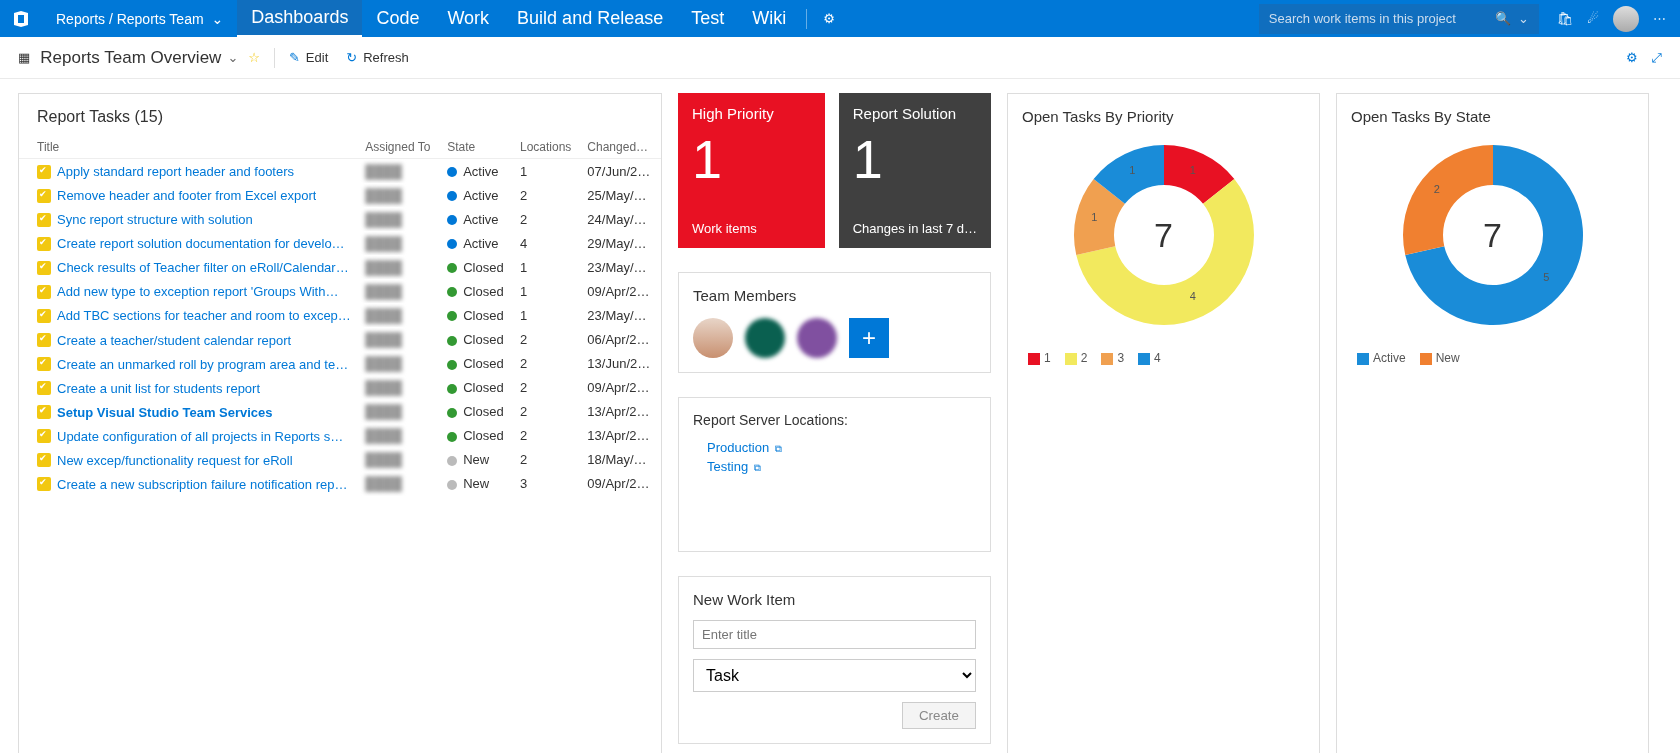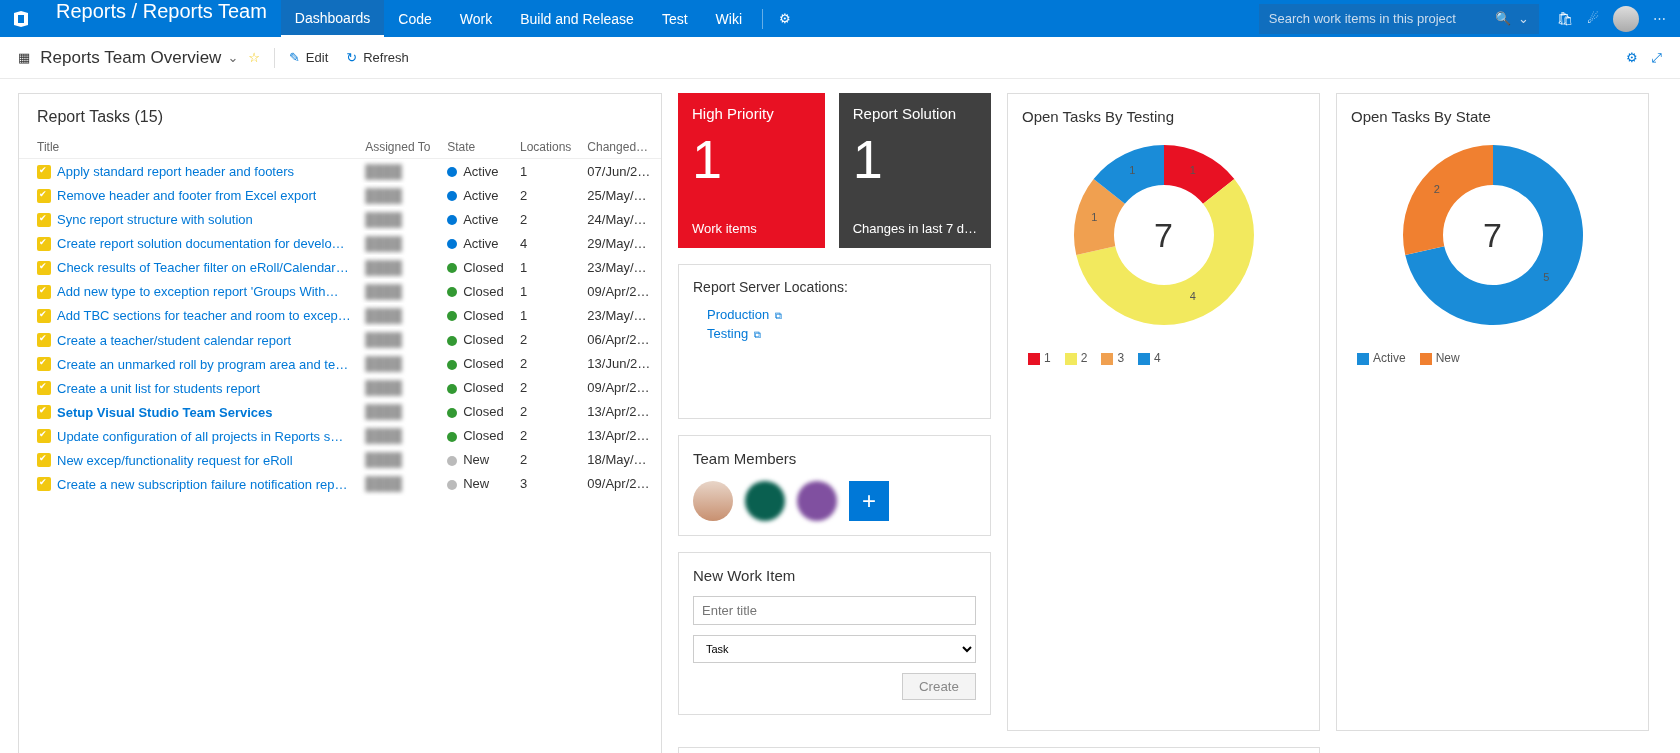--- a/index.html
+++ b/index.html
@@ -1,21 +1,21 @@
 <!DOCTYPE html>
 <html><head>
 <meta charset="utf-8">
 <style>
 * { margin: 0; padding: 0; box-sizing: border-box; font-family: 'Segoe UI', Arial, sans-serif; }
 body { background: #fff; width: 1680px; height: 753px; overflow: hidden; font-size: 13px; color: #333;}
 .topbar { background: #0078d7; height: 37px; display: flex; align-items: center; color: #fff; }
 .topbar .logo { width: 42px; display:flex; align-items:center; justify-content:center; height:100%; }
-.topbar .proj { padding: 0 14px; height:100%; display:flex; align-items:center; gap:8px; font-size:20px;flex-direction:column; }
+.topbar .proj { padding: 0 14px; height:100%; display:flex; align-items:center; gap:8px; font-size:14px; }
 .topbar .nav { display:flex; height:100%; }
-.topbar .nav .nav-item { padding: 0 14px; display:flex; align-items:center; height:100%; cursor:pointer; font-size:14px; }
+.topbar .nav .nav-item { padding: 0 14px; display:flex; align-items:center; height:100%; cursor:pointer; font-size:18px; }
 .topbar .nav .nav-item.active { background:#106ebe; border-bottom:2px solid #fff; }
 .topbar .divider { width:1px; height:20px; background: rgba(255,255,255,0.4); margin:0 6px; }
 .topbar .gearwrap { padding:0 10px; }
 .topbar .right { margin-left:auto; display:flex; align-items:center; height:100%;padding-left:12px; }
 .searchbox { background:#106ebe; height:30px; display:flex; align-items:center; padding:0 10px; color:#cde; width:280px; margin-right:4px; }
 .searchbox input { background:transparent; border:none; outline:none; color:#fff; width:100%; font-size:13px; }
 .searchbox input::placeholder { color:#cde; }
 .topicons { display:flex; align-items:center; gap:14px; padding:0 14px; }
 .avatar-top { width:26px; height:26px; border-radius:50%; background:#ccc; background:linear-gradient(#ddd,#aaa); }
 .toolbar { height:42px; display:flex; align-items:center; padding:0 18px; border-bottom:1px solid #eaeaea; }
@@ -56,34 +56,34 @@
 .m2 { background:#0a6050; filter:blur(2px);}
 .m3 { background:#8050a0; filter:blur(2px);}
 .add-member { width:40px; height:40px; background:#0078d7; color:#fff; display:flex; align-items:center; justify-content:center; font-size:24px; cursor:pointer;}
 .locations-card { padding:14px; height:155px;}
 .locations-card .ct { font-size:14px; margin-bottom:10px; color:#333;}
 .locations-card a { color:#0078d7; text-decoration:none; display:block; padding:2px 14px; font-size:13px;}
 .ext-icon { font-size:10px; margin-left:2px;}
 .newitem-card { padding:14px; }
 .newitem-card .ct { font-size:15px; margin-bottom:12px; }
 .newitem-card input { width:100%; border:1px solid #ccc; padding:6px 8px; margin-bottom:10px; font-size:13px;}
-.newitem-card select { width:100%; border:1px solid #ccc; padding:6px 8px; margin-bottom:10px; font-size:11px; background:#fff;}
+.newitem-card select { width:100%; border:1px solid #ccc; padding:6px 8px; margin-bottom:10px; font-size:16px; background:#fff;}
 .newitem-card .create-row { text-align:right; }
 .newitem-card button { padding:5px 16px; border:1px solid #ccc; background:#f4f4f4; color:#888; cursor:pointer; }
 .chart-card { padding:14px; grid-row: span 2;}
 .chart-card .ct { font-size:15px; margin-bottom:4px;}
 .donut-wrap { display:flex; justify-content:center; margin:10px 0 16px 0;}
 .donut { width:200px; height:200px; position:relative;}
 .donut svg { transform: rotate(-90deg);}
 .donut .center-num { position:absolute; top:50%; left:50%; transform:translate(-50%,-50%); font-size:34px; color:#333;}
 .donut .seglabel { position:absolute; font-size:11px; color:#555;}
 .legend { display:flex; gap:14px; font-size:12px; color:#555; padding-left:6px;}
 .legend .sw { width:12px; height:12px; display:inline-block; margin-right:4px; vertical-align:middle;}
 .matrix-card { padding:14px; grid-column: span 2; }
-.col1-stretch { display:flex; flex-direction:column; gap:16px; }
+.col1-stretch { display:flex; flex-direction:column; gap:24px; }
 svg { overflow:visible;}
 </style>
 </head>
 <body>
 
 <div class="topbar">
   <div class="logo">
     <svg width="18" height="18" viewBox="0 0 18 18">
         <path d="M2 3 L9 1 L16 3 L16 15 L9 17 L2 15 Z M6 5 L6 13 L12 13 L12 5 Z" fill="#fff"></path>
       </svg>
@@ -261,46 +261,46 @@
           <div class="t-title">High Priority</div>
           <div class="t-count">1</div>
           <div class="t-sub">Work items</div>
         </div>
         <div class="count-tile purple">
           <div class="t-title">Report Solution</div>
           <div class="t-count">1</div>
           <div class="t-sub">Changes in last 7 d…</div>
         </div>
       </div>
-    <div class="card locations-card">
-      <div class="ct">Report Server Locations:</div>
-      <div id="loc-links">
-          <a href="#">Production <span class="ext-icon">⧉</span></a>
-          <a href="#">Testing <span class="ext-icon">⧉</span></a>
-        </div>
-    </div>
     <div class="card team-card">
       <div class="ct">Team Members</div>
       <div class="members">
         <div class="member m1"></div>
         <div class="member m2"></div>
         <div class="member m3"></div>
         <div class="add-member">+</div>
       </div>
     </div>
+    <div class="card locations-card">
+      <div class="ct">Report Server Locations:</div>
+      <div id="loc-links">
+          <a href="#">Production <span class="ext-icon">⧉</span></a>
+          <a href="#">Testing <span class="ext-icon">⧉</span></a>
+        </div>
+    </div>
     <div class="card newitem-card">
       <div class="ct">New Work Item</div>
       <input type="text" placeholder="Enter title" style="">
       <select><option>Task</option></select>
       <div class="create-row"><button>Create</button></div>
     </div>
   </div>
 
   <div class="card chart-card" id="chart0">
-      <div class="ct">Open Tasks By Testing</div>
+      <div class="ct">Open Tasks By Priority</div>
       <div class="donut-wrap">
         <div class="donut"><svg width="200" height="200" viewBox="0 0 200 200">
             <path d="M 190 100 A 90 90 0 0 1 156.11408216728603 170.36483342212267 L 131.17449009293668 139.0915741234015 A 50 50 0 0 0 150 100 Z" fill="#e81123"></path>
             <path d="M 156.11408216728603 170.36483342212267 A 90 90 0 1 1 79.97311594393169 12.256487903635872 L 88.87395330218428 51.25360439090882 A 50 50 0 1 0 131.17449009293668 139.0915741234015 Z" fill="#f2e95e"></path>
             <path d="M 79.97311594393169 12.256487903635872 A 90 90 0 0 1 156.114082167286 29.635166577877314 L 131.17449009293668 60.90842587659851 A 50 50 0 0 0 88.87395330218428 51.25360439090882 Z" fill="#f0a050"></path>
             <path d="M 156.114082167286 29.635166577877314 A 90 90 0 0 1 190 99.99999999999997 L 150 99.99999999999999 A 50 50 0 0 0 131.17449009293668 60.90842587659851 Z" fill="#1a8cd8"></path>
           </svg><div class="seglabel" style="left:126.37186173822906px;top:28.932179246830657px;">1</div><div class="seglabel" style="left:126.37186173822909px;top:155.06782075316931px;">4</div><div class="seglabel" style="left:27.755046147272353px;top:76.423534623058px;">1</div><div class="seglabel" style="left:65.62813826177091px;top:28.932179246830685px;">1</div><div class="center-num">7</div></div>
       </div>
       <div class="legend">
         <span><span class="sw" style="background:#e81123"></span>1</span>

